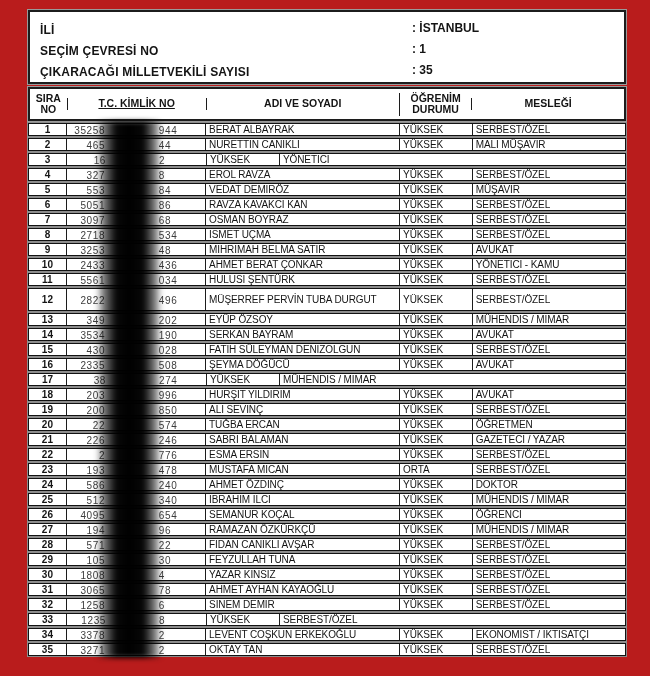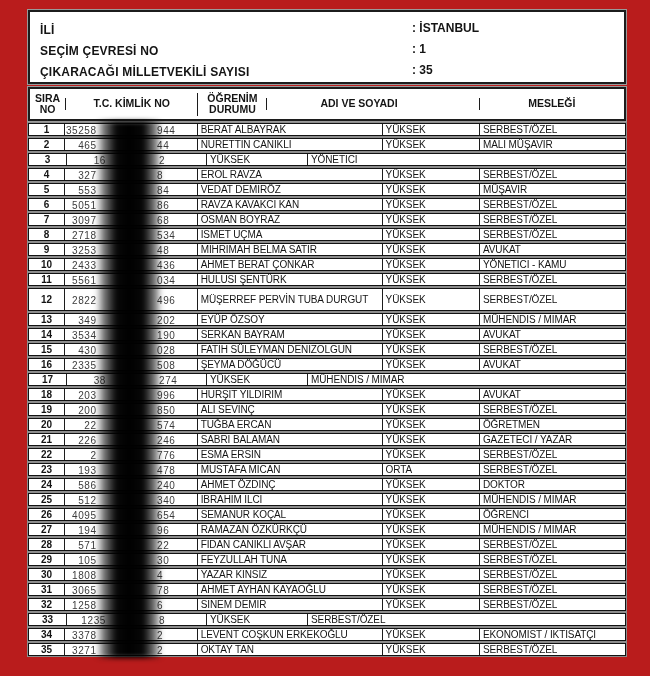--- a/index.html
+++ b/index.html
@@ -23,24 +23,24 @@
     box-shadow: 0 0 0 1px #9a9a9a;
     background: #fff;
     padding: 6px 0 0 10px;
   }
   .info-row { position: relative; height: 21px; line-height: 21px; }
   .info-label { font-weight: bold; font-size: 12px; letter-spacing: 0.2px; }
   .info-value { position: absolute; left: 372px; top: 0; font-weight: bold; font-size: 12px; text-align: right; }
 
   
   .col-no   { width: 37px;  text-align: center; }
-  .col-id   { width: 140px; }
+  .col-id   { width: 140px; text-decoration: underline; }
   .col-name { width: 195px; }
   .col-edu  { width: 73px;  }
-  .col-job  { width: 154px; margin-left: 28px; }
+  .col-job  { width: 154px; }
 
   .thead {
     position: absolute; left: 28px; top: 87px; width: 598px; height: 34px;
     border: 2px solid #1c1c1c;
     box-shadow: 0 0 0 1px #9a9a9a;
     background: #fff;
     display: flex; align-items: center;
   }
   .thead .hcell {
     display: flex; align-items: center; justify-content: center;
@@ -106,22 +106,22 @@
     </div>
     <div class="info-row">
       <span class="info-label">ÇIKARACAĞI MİLLETVEKİLİ SAYISI</span>
       <span class="info-value">: 35</span>
     </div>
   </div>
 
   <div class="thead">
     <div class="hcell col-no">SIRA NO</div>
     <div class="hcell col-id">T.C. KİMLİK NO</div>
+    <div class="hcell col-name">ADI VE SOYADI</div>
     <div class="hcell col-edu">ÖĞRENİM DURUMU</div>
-    <div class="hcell col-name">ADI VE SOYADI</div>
     <div class="hcell col-job">MESLEĞİ</div>
   </div>
 
   <div class="tbody">
   <div class="trow">
     <div class="cell col-no cell-no">1</div>
     <div class="cell col-id cell-id">
       <span class="id-part id-left">35258</span>
       <span class="id-part id-right">944</span>
     </div>

